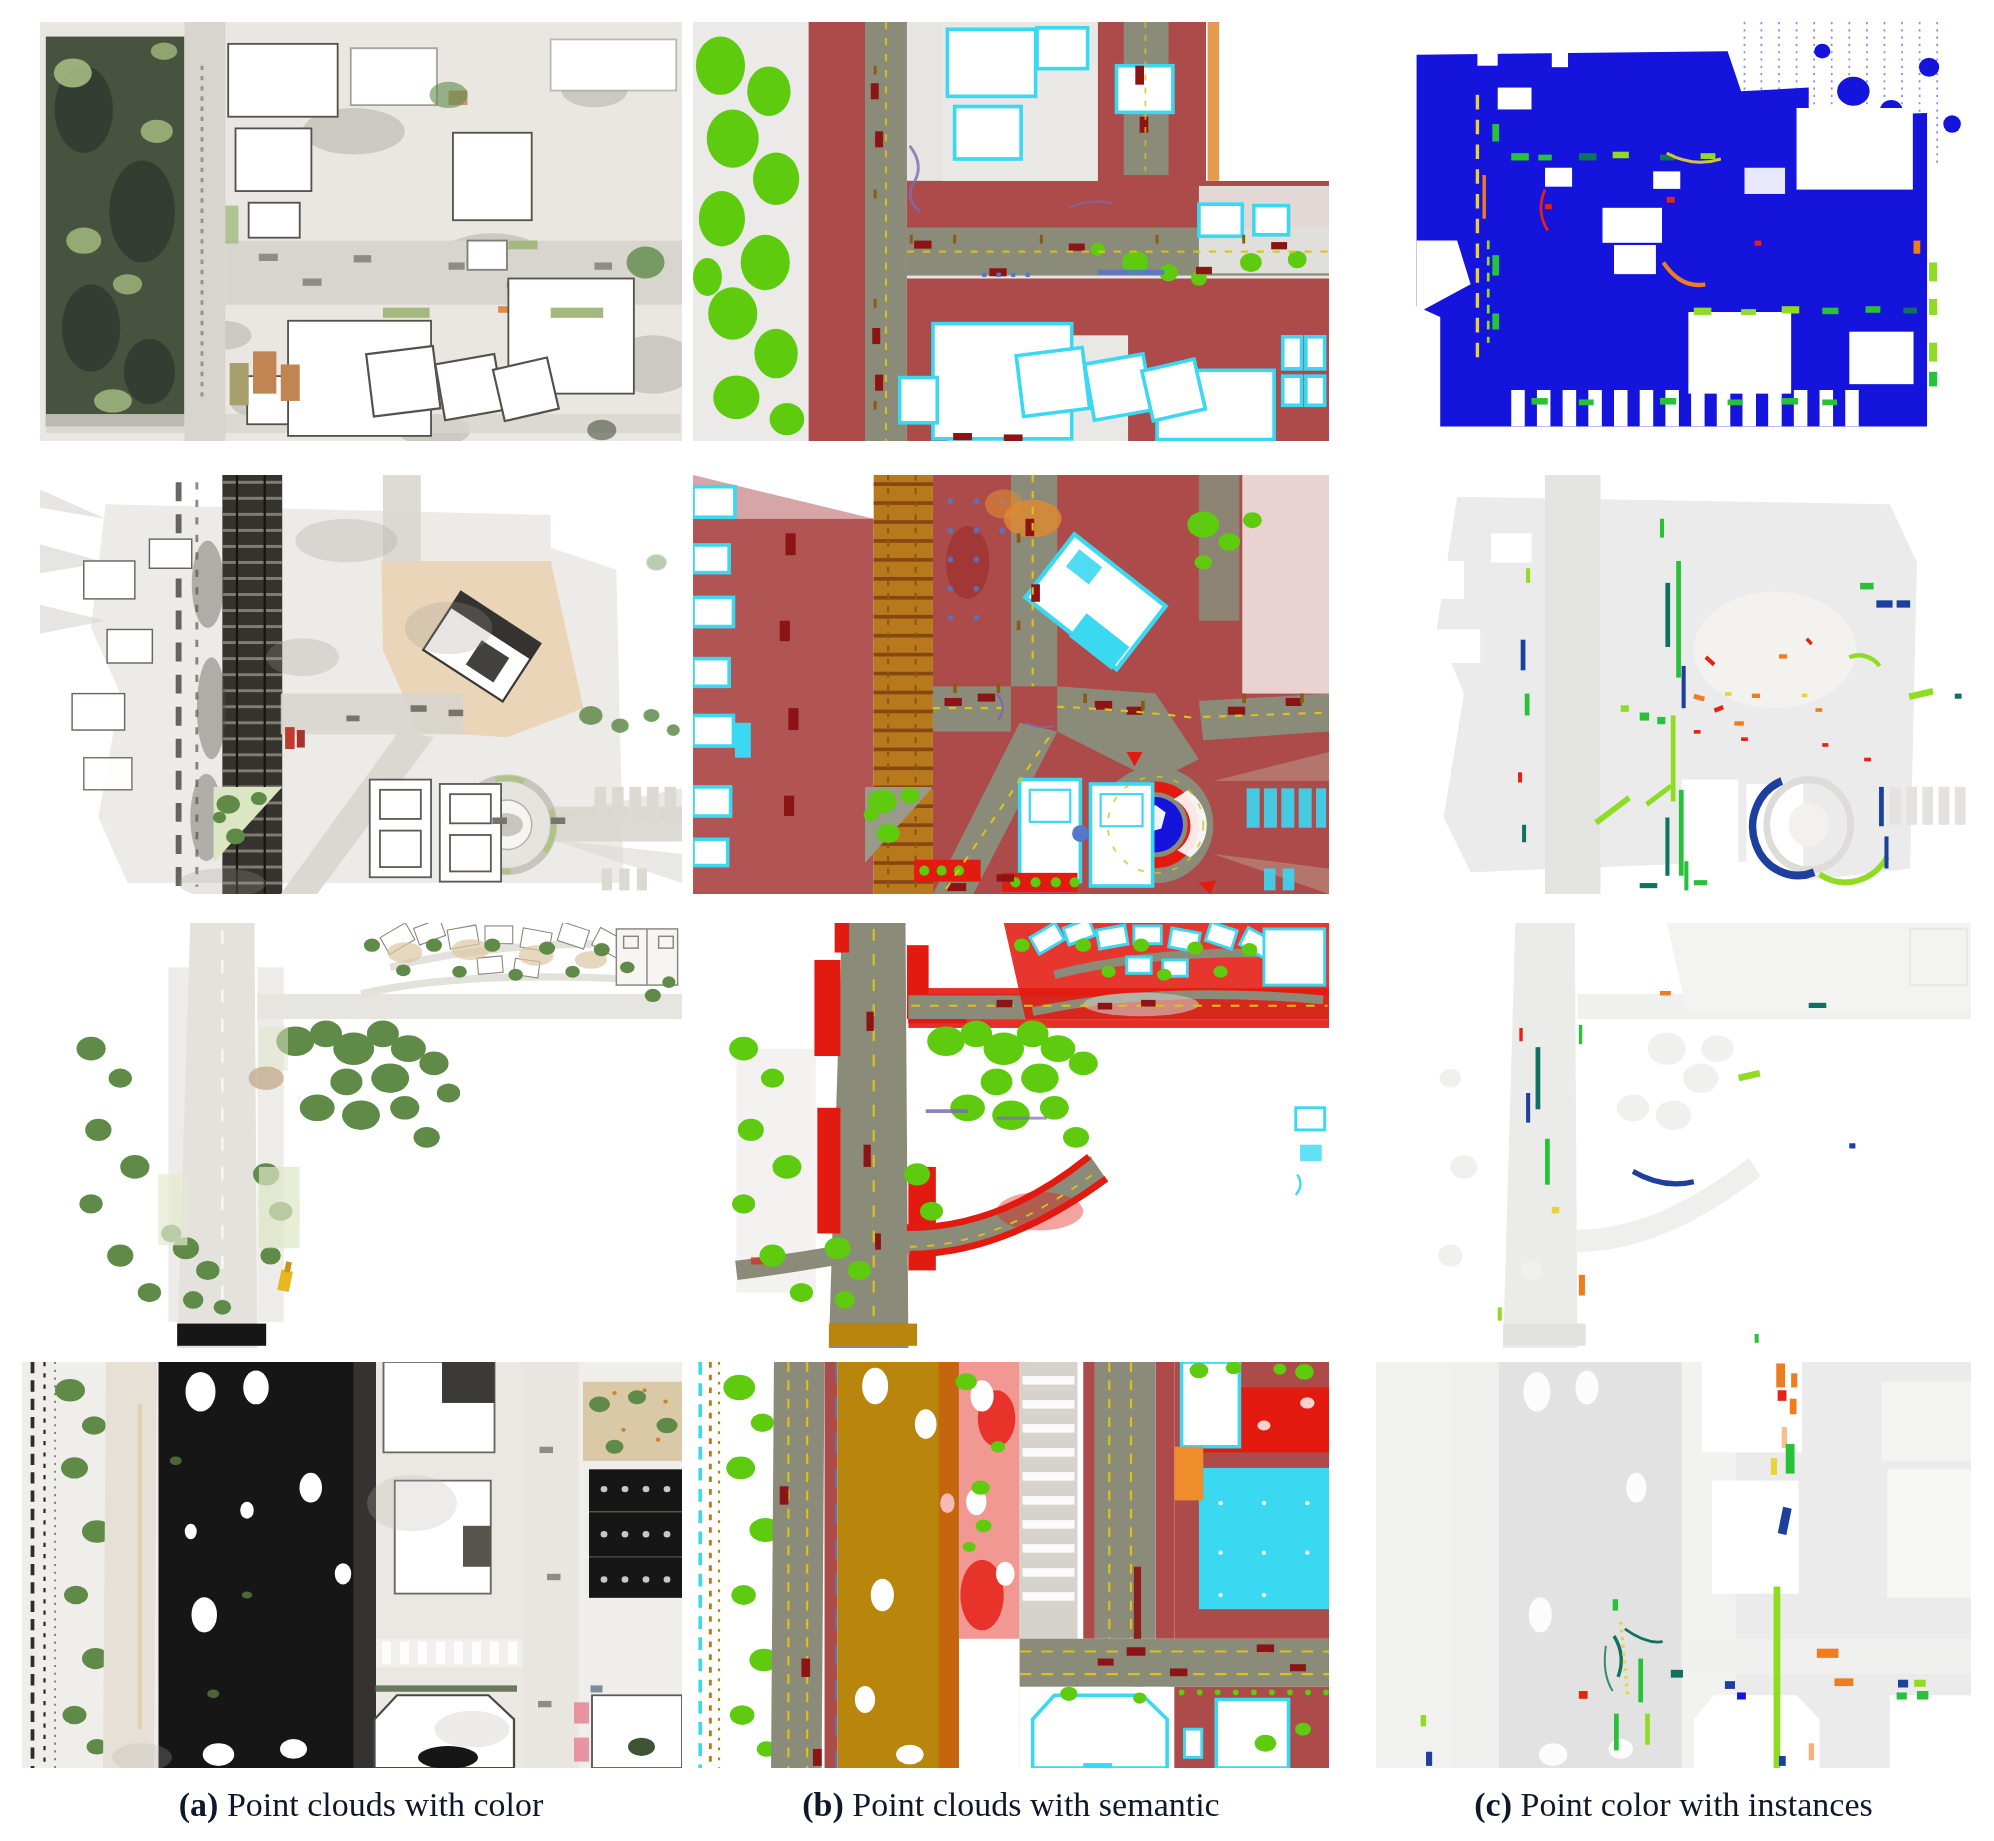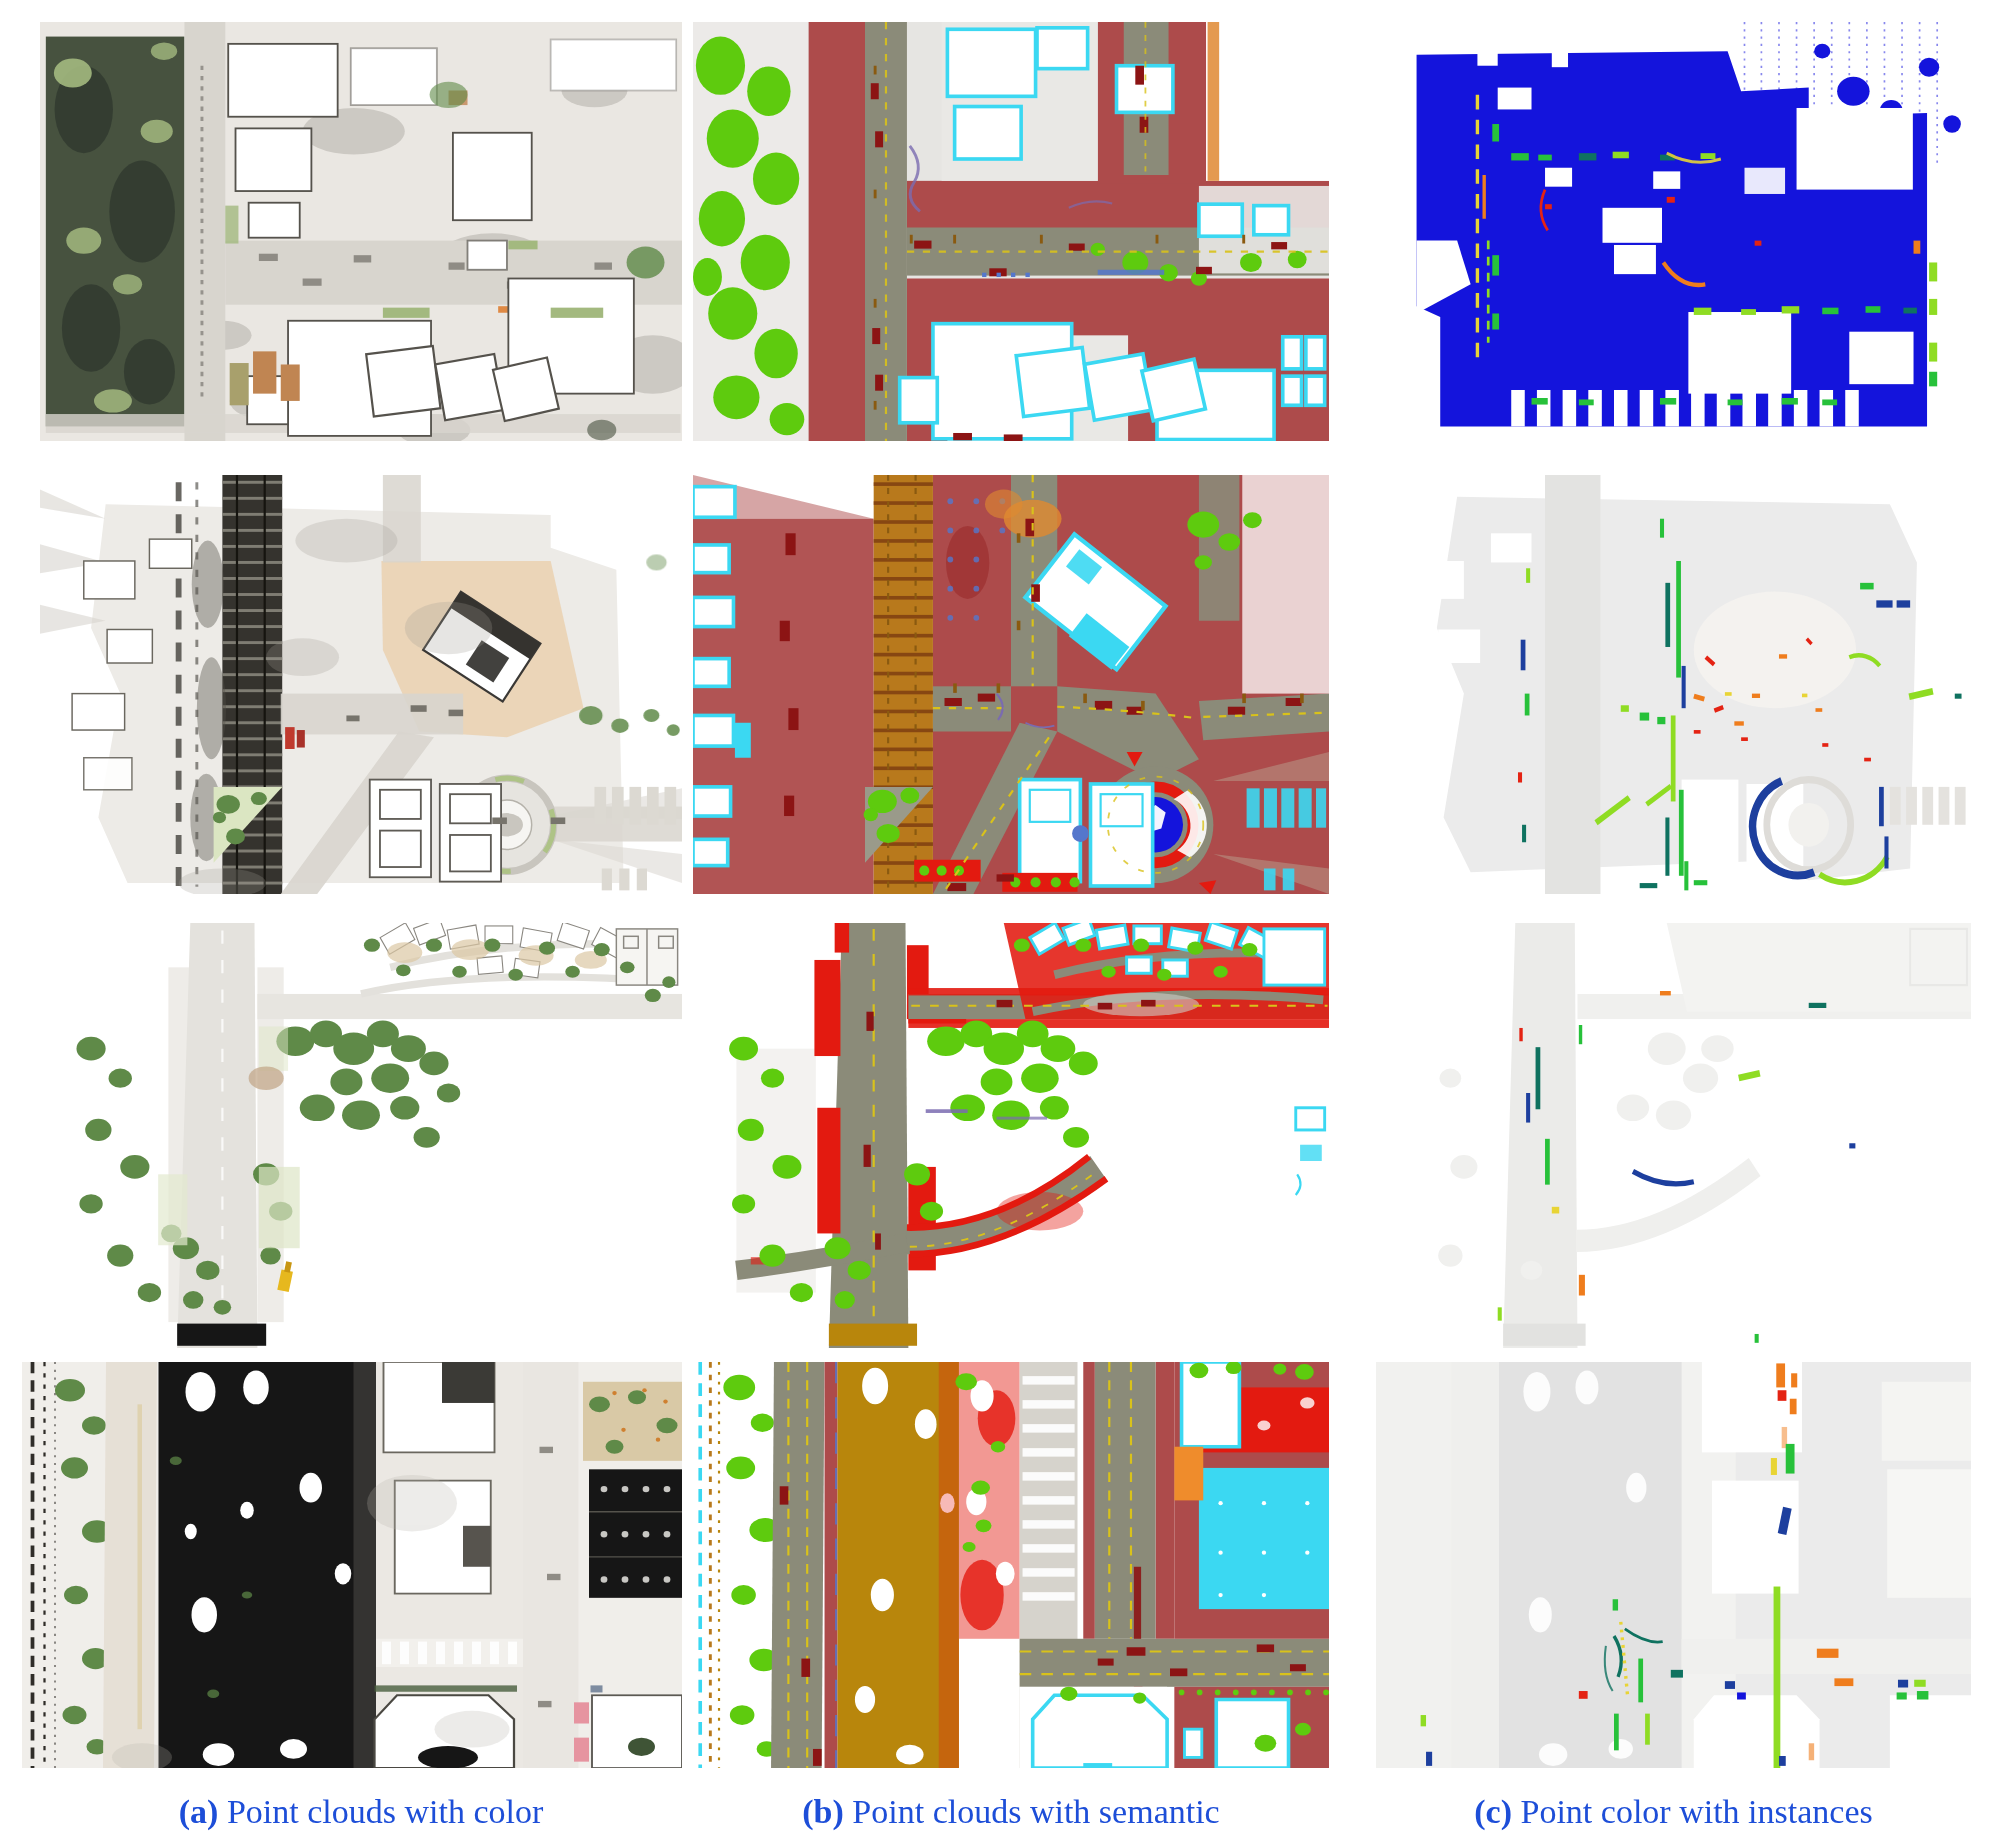--- a/index.html
+++ b/index.html
@@ -8,21 +8,21 @@
     font-family:"Liberation Serif", serif;
   }
   .panel{position:absolute;margin:0;padding:0;overflow:hidden;background:#fff;}
   .panel svg{width:100%;height:100%;display:block;}
   
   .row1{top:22px;height:419px;} .row2{top:475px;height:419px;}
   .row3{top:923px;height:425px;} .row4{top:1362px;height:406px;}
   .colA{left:40px;width:642px;} .colB{left:693px;width:636px;} .colC{left:1376px;width:595px;}
   .pos-r4a{left:22px;width:660px;}
   .captions{position:absolute;top:1781px;left:0;width:1995px;height:51px;}
-  .caption{position:absolute;top:7px;height:51px;line-height:47px;font-size:34px;color:#1d4ed8;text-align:center;white-space:nowrap;}
+  .caption{position:absolute;top:0;height:51px;line-height:47px;font-size:34px;color:#0f172a;text-align:center;white-space:nowrap;}
   .capA{left:40px;width:642px;} .capB{left:693px;width:636px;} .capC{left:1376px;width:595px;}
   .cap-label{font-weight:bold;}
   
   .fGround{fill:var(--ground,#eae7e2)} .fRoad{fill:var(--road-light,#d8d5ce)}
   .fCloud{fill:var(--shadow-cloud,#8f8b84)} .fTreeD{fill:var(--tree-dark,#47523f)}
   .fTreeL{fill:var(--tree-light,#a3b97f)} .fTreeN{fill:var(--tree-natural,#5f8a48)}
   .fTreeS{fill:var(--tree-semantic,#5ecb0e)}
   .fBlack{fill:var(--ink,#161616)} .fPeach{fill:var(--peach,#ead2b4)} .fTan{fill:var(--tan-roof,#c08552)}
   .fSemG{fill:var(--sem-ground,#e6e5e2)} .fSemRoad{fill:var(--sem-road,#8b8b79)}
   .fWalk{fill:var(--sem-sidewalk,#ad4b4b)} .fRed{fill:var(--sem-red,#e31a10)}

